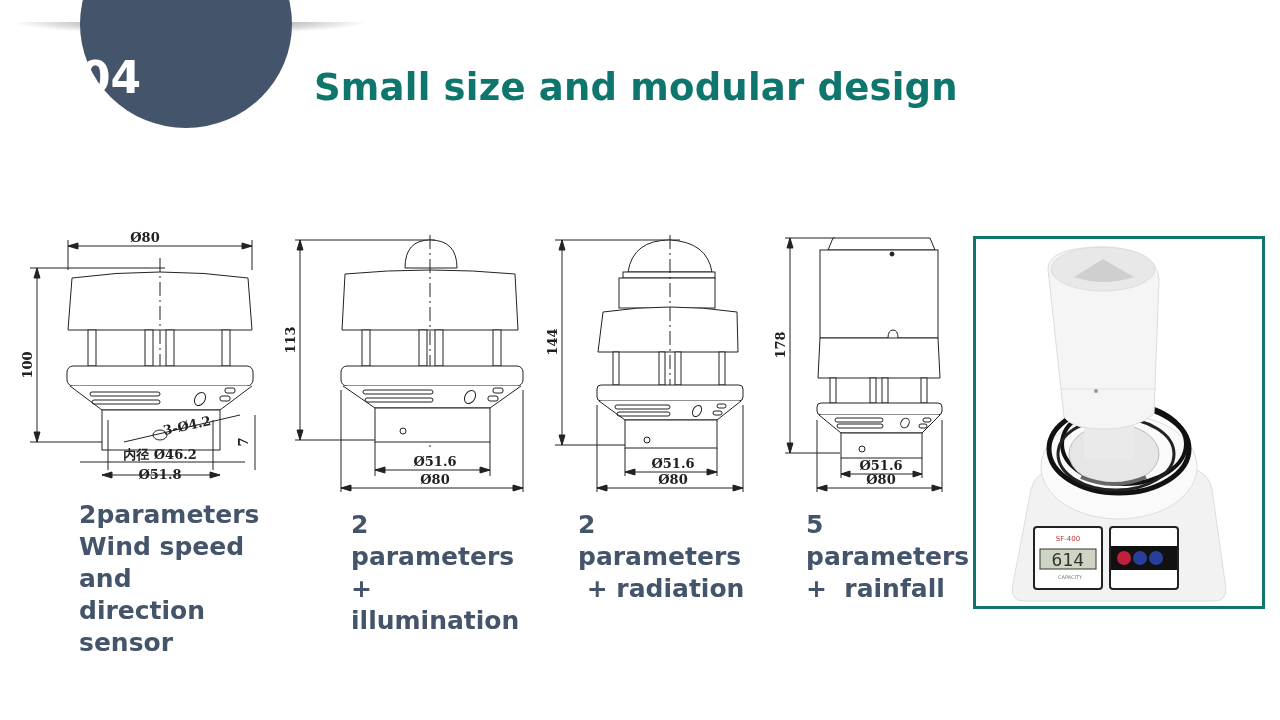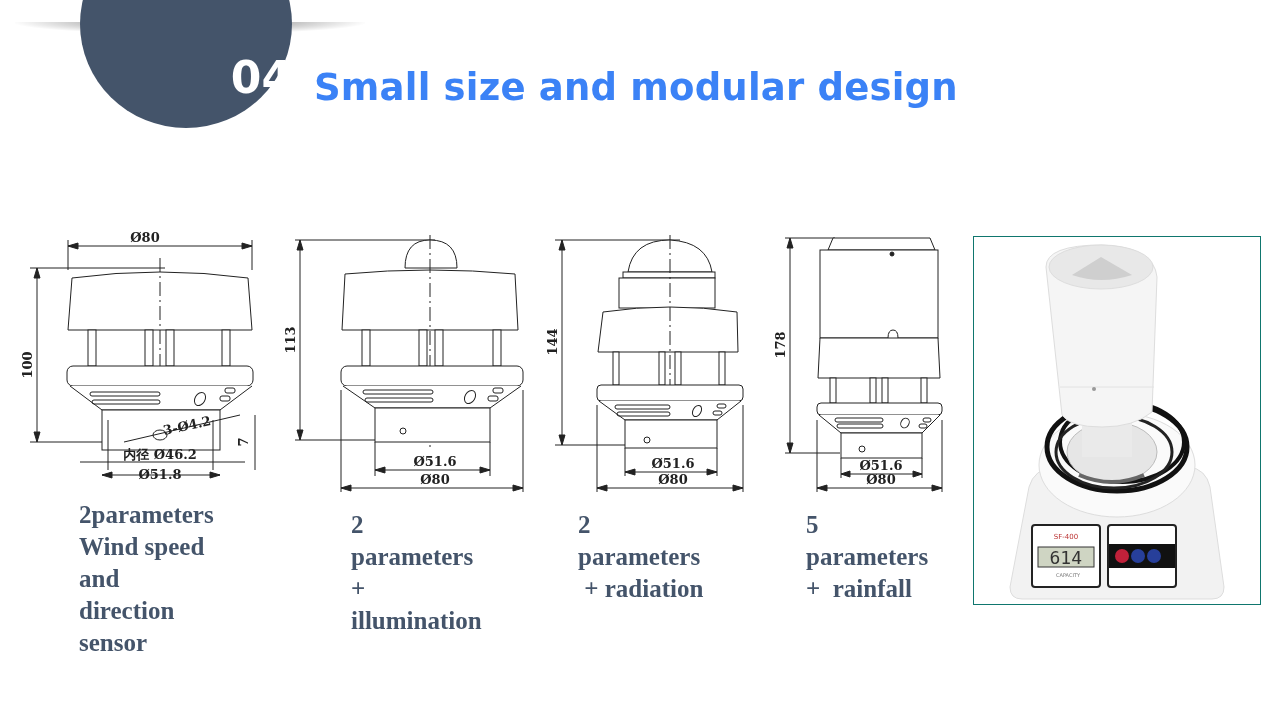--- a/index.html
+++ b/index.html
@@ -2,30 +2,30 @@
 <html><head>
   <meta charset="utf-8">
   <style>
     html, body { margin:0; padding:0; }
     body { width:1280px; height:720px; background:#ffffff; position:relative; overflow:hidden;
            font-family:"DejaVu Sans", "Liberation Sans", sans-serif; color:#44546a; }
     .shadow-bar { position:absolute; left:15px; top:22px; width:350px; height:12px;
       background: radial-gradient(ellipse at 50% 0%, rgba(0,0,0,0.55) 0%, rgba(0,0,0,0.25) 40%, rgba(255,255,255,0) 72%); }
     .badge { position:absolute; left:80px; top:-80px; width:212px; height:208px; border-radius:50%;
       background:#44546a; overflow:hidden; }
-    .badge-num { position:absolute; left:80px; top:50px; width:212px; text-align:right;
+    .badge-num { position:absolute; left:80px; top:50px; width:212px; text-align:left;
       color:#fff; font-weight:bold; font-size:44px; line-height:56px; }
-    .title { position:absolute; left:314px; top:66px; font-size:37px; font-weight:bold; color:#3b82f6;
+    .title { position:absolute; left:314px; top:66px; font-size:37px; font-weight:bold; color:#0f766e;
       letter-spacing:0.2px; white-space:nowrap; }
     .drawing { position:absolute; top:230px;font-weight:bold; }
     .drawing svg { display:block; }
     .dim { font-family:"DejaVu Serif", "Liberation Serif", serif; font-size:13px; fill:#222; }
-    .caption { position:absolute; font-weight:bold; font-size:25px; line-height:32px; color:#44546a; white-space:pre;font-family:Liberation Serif, serif; }
+    .caption { position:absolute; font-weight:bold; font-size:25px; line-height:32px; color:#44546a; white-space:pre; }
     .photo-frame { position:absolute; left:973px; top:236px; width:286px; height:367px;
-      border:1px solid #0f766e; background:#fff; overflow:hidden; }
+      border:3px solid #0f766e; background:#fff; overflow:hidden; }
   </style>
 </head>
 <body>
 
 <div class="shadow-bar"></div>
 <div class="badge"></div>
 <div class="badge-num">04</div>
 <div class="title">Small size and modular design</div>
 
 <div class="drawing" style="left:20px;">

